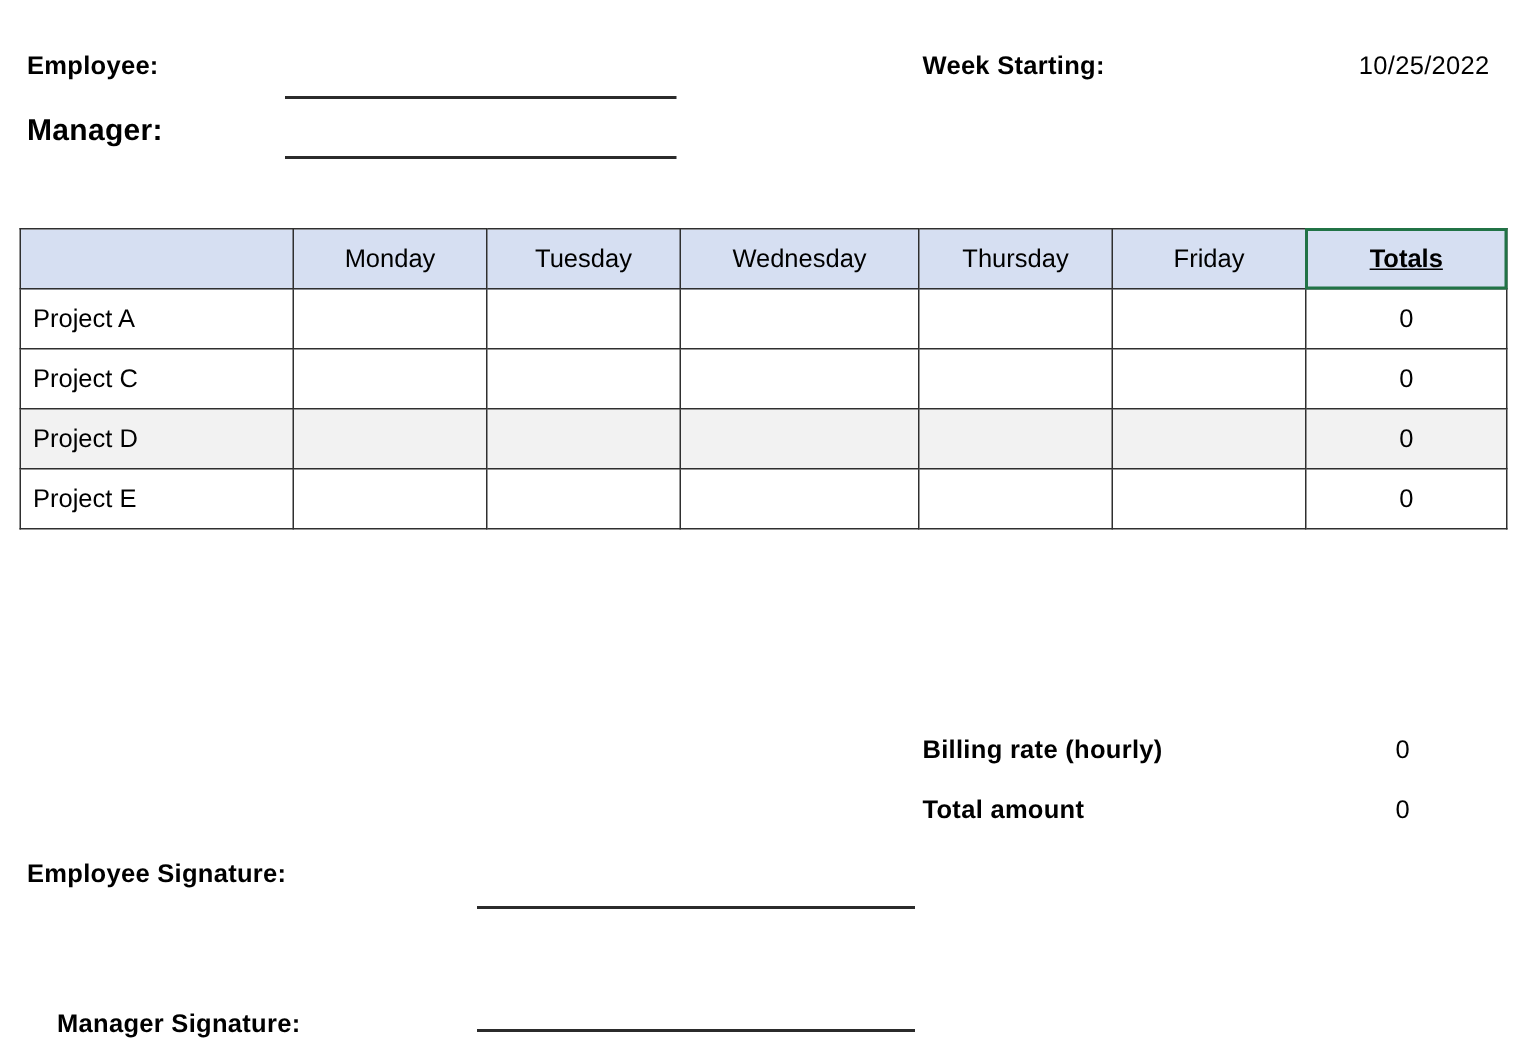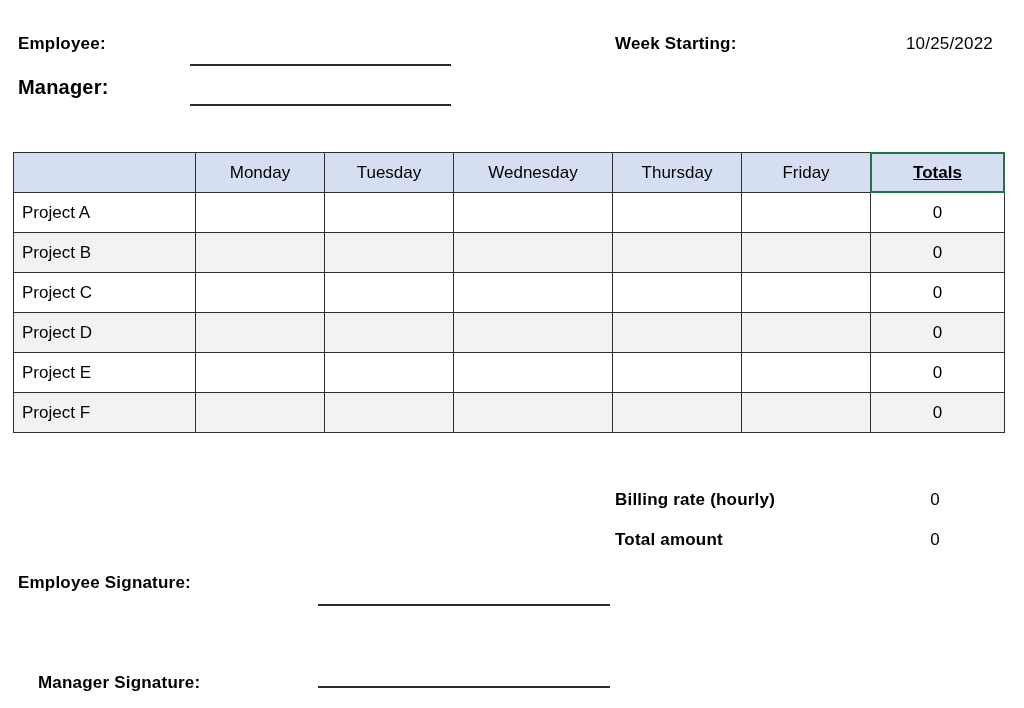--- a/index.html
+++ b/index.html
@@ -221,58 +221,40 @@
   <tbody>
     <tr>
       <td class="rowlabel">Project A</td>
       <td class="daycell"></td>
       <td class="daycell"></td>
       <td class="daycell"></td>
       <td class="daycell"></td>
       <td class="daycell"></td>
       <td class="totalcell">0</td>
     </tr>
-    <tr class="band">
-      <td class="rowlabel">Project B</td>
-      <td class="daycell"></td>
-      <td class="daycell"></td>
-      <td class="daycell"></td>
-      <td class="daycell"></td>
-      <td class="daycell"></td>
-      <td class="totalcell">0</td>
-    </tr>
     <tr>
       <td class="rowlabel">Project C</td>
       <td class="daycell"></td>
       <td class="daycell"></td>
       <td class="daycell"></td>
       <td class="daycell"></td>
       <td class="daycell"></td>
       <td class="totalcell">0</td>
     </tr>
     <tr class="band">
       <td class="rowlabel">Project D</td>
       <td class="daycell"></td>
       <td class="daycell"></td>
       <td class="daycell"></td>
       <td class="daycell"></td>
       <td class="daycell"></td>
       <td class="totalcell">0</td>
     </tr>
     <tr>
       <td class="rowlabel">Project E</td>
-      <td class="daycell"></td>
-      <td class="daycell"></td>
-      <td class="daycell"></td>
-      <td class="daycell"></td>
-      <td class="daycell"></td>
-      <td class="totalcell">0</td>
-    </tr>
-    <tr class="band">
-      <td class="rowlabel">Project F</td>
       <td class="daycell"></td>
       <td class="daycell"></td>
       <td class="daycell"></td>
       <td class="daycell"></td>
       <td class="daycell"></td>
       <td class="totalcell">0</td>
     </tr>
   </tbody>
 </table>
 

